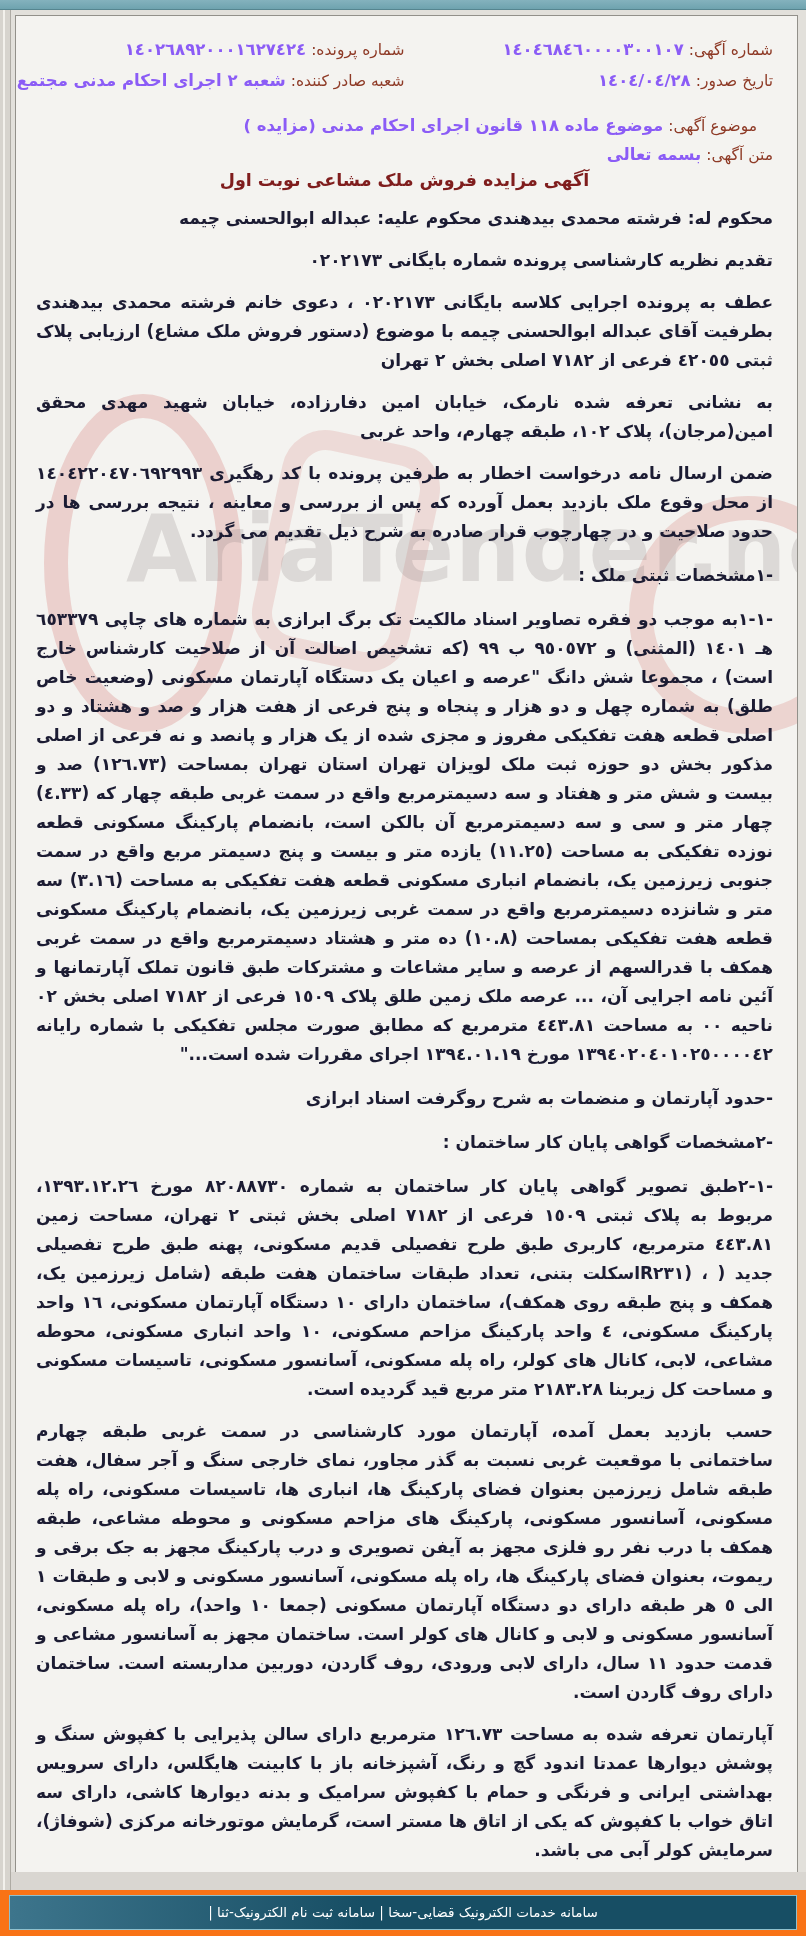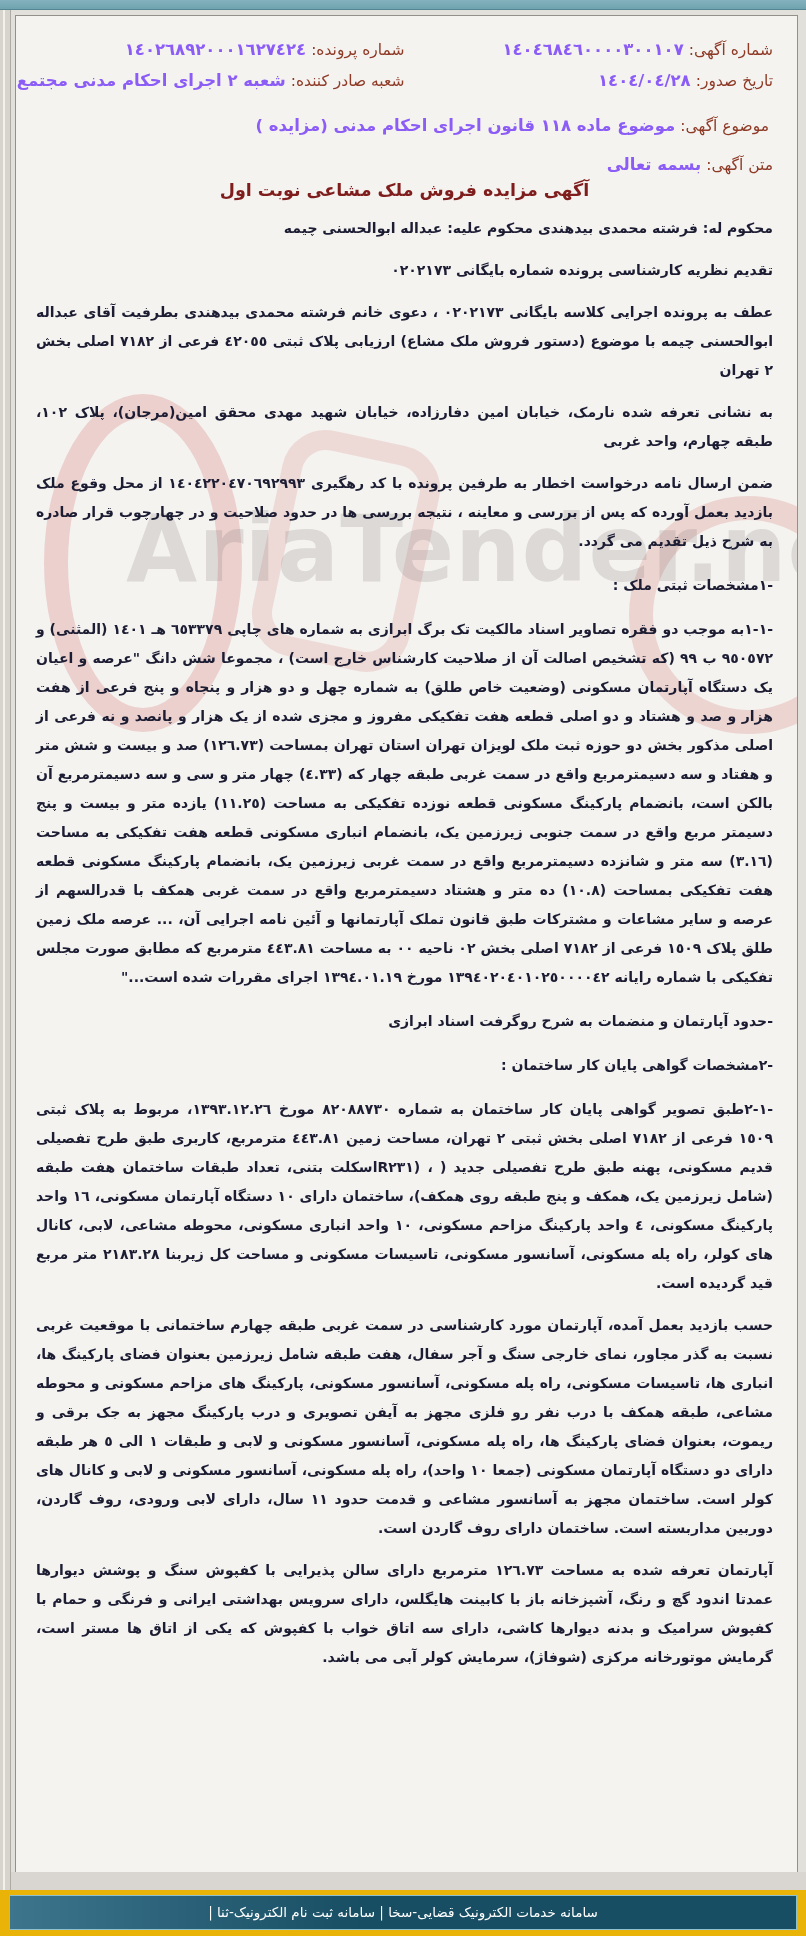--- a/index.html
+++ b/index.html
@@ -23,28 +23,28 @@
   .card{
     position:absolute;top:15px;left:15px;right:8px;height:1857px;
     background:#f4f3f0;border:1px solid #92908a;overflow:hidden;z-index:1;
   }
   .card-inner{position:relative;padding:24px 24px 0 20px;z-index:1;}
   .meta-row{display:flex;direction:rtl;margin-bottom:12px;}
   .meta-cell{width:50%;text-align:right;white-space:nowrap;}
   .lbl{color:#8e3a26;font-weight:normal;font-size:15.5px;}
   .val{color:#8b5cf6;font-weight:bold;font-size:16.5px;}
   .row-gap{margin-bottom:24px;}
-  .subject-row{margin:26px 4px 6px 0;}
-  .text-row{margin:20px 0 2px 0;text-align:right;}
+  .subject-row{margin:26px 16px 6px 0;}
+  .text-row{margin:10px 0 2px 0;text-align:right;}
   .notice-title{
     text-align:center;color:#7f1d1d;font-weight:bold;font-size:17.5px;
     margin:6px 0 14px 0;
   }
   .para{
-    color:#1c1c33;font-weight:bold;font-size:14px;line-height:29px;
+    color:#1c1c33;font-weight:bold;font-size:17px;line-height:29px;
     text-align:justify;text-align-last:right;margin:13px 0;position:relative;z-index:2;
   }
   .heading{margin:15px 0;}
   .watermark{
     position:absolute;top:360px;left:0;right:0;height:390px;
     overflow:hidden;pointer-events:none;z-index:0;
   }
   .wm-ring1{
     position:absolute;left:28px;top:18px;width:150px;height:290px;
     border:24px solid rgba(198,70,64,0.20);border-radius:50%;
@@ -59,21 +59,21 @@
   }
   .wm-text{
     position:absolute;left:110px;top:120px;direction:ltr;
     font-size:92px;font-weight:bold;letter-spacing:1px;
     color:rgba(125,115,115,0.20);white-space:nowrap;
   }
   .bottom-strip{
     position:absolute;left:0;right:0;bottom:46px;height:18px;background:#d9d6d1;z-index:2;
   }
   .footer{
-    position:absolute;left:0;right:0;bottom:0;height:46px;background:#eab308;z-index:6;
+    position:absolute;left:0;right:0;bottom:0;height:46px;background:#f97316;z-index:6;
   }
   .footer-inner{
     margin:5px 9px 0 9px;height:33px;border:1px solid #8fc0cd;
     background:linear-gradient(to left,#174e64 55%,#3d758c);
     color:#ffffff;text-align:center;line-height:33px;font-size:13.5px;direction:rtl;
   }
 </style>
 </head>
 <body>
 

